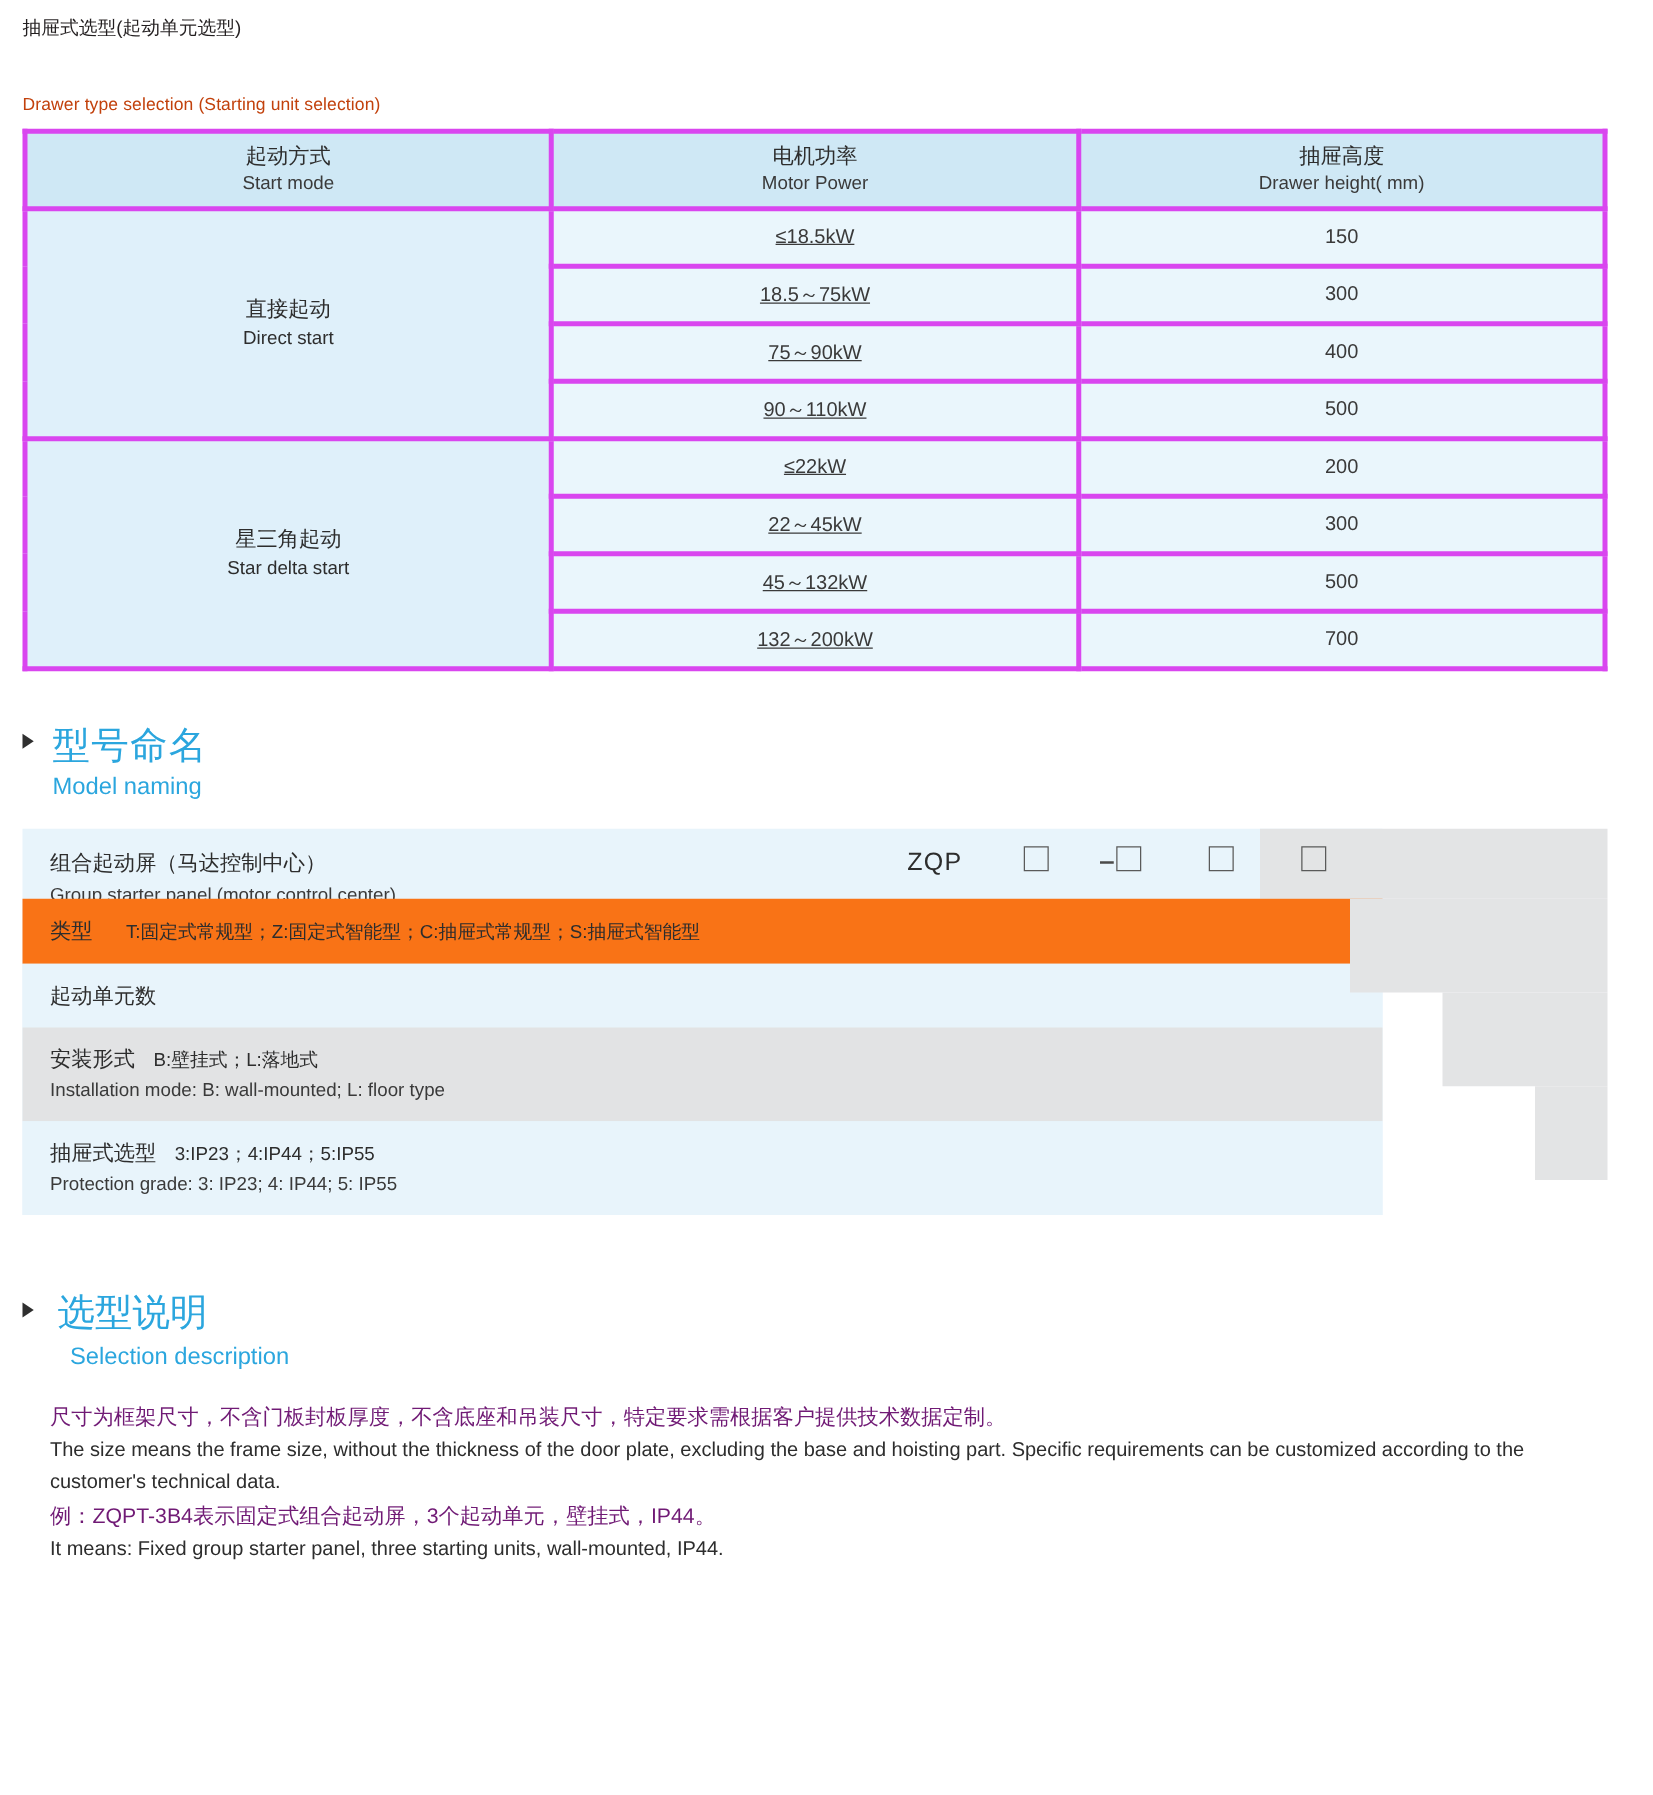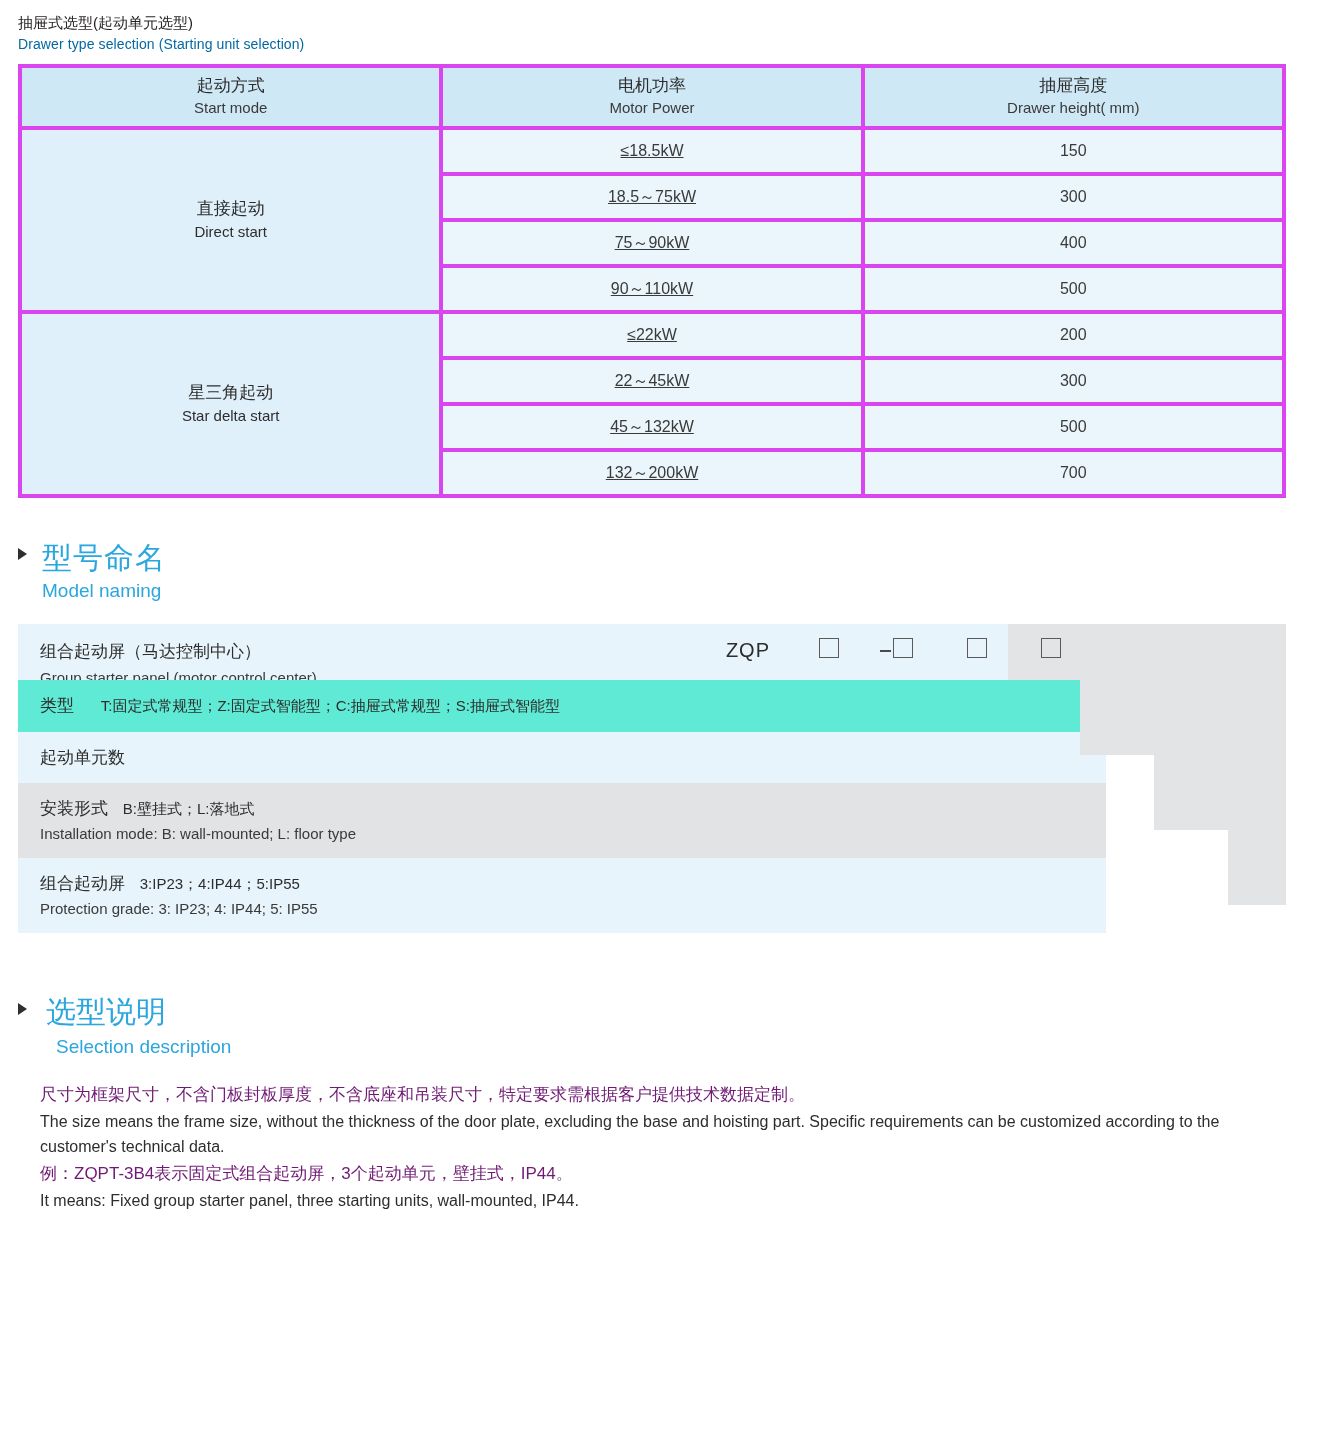--- a/index.html
+++ b/index.html
@@ -28,22 +28,23 @@
   .caption {
     padding-top: 12px;
     line-height: 1.45;
   }
   .caption .cn {
     font-size: 15px;
     color: #231f20;
   }
   .caption .en {
     font-size: 14px;
-    color: #0369a1;
+    color: #c2410c;
     letter-spacing: .1px;
+    margin-top: 39px;
   }
 
   
   table.spec {
     margin-top: 10px;
     border-collapse: collapse;
     width: 1268px;
     table-layout: fixed;
   }
   table.spec td, table.spec th {
@@ -130,21 +131,21 @@
   }
   .naming .row .en {
     font-size: 15px;
     color: #3a3a3a;
     line-height: 1.6;
   }
   .naming .row .small {
     font-size: 15px;
   }
   .naming .row.r1 { height: 56px; padding-top: 14px; }
-  .naming .row.r2 { background: #5eead4; }
+  .naming .row.r2 { background: #f97316; }
   .naming .row.r3 { background: #e8f4fb; }
   .naming .row.r4 { background: #e2e3e4; }
   .naming .row.r5 { background: #e8f4fb; }
 
   
   .naming .shade {
     position: absolute;
     background: #e3e4e5;
   }
 
@@ -342,21 +343,21 @@
     <div class="row r4">
       <div class="cn">
         <span>安装形式</span>
         <span style="display:inline-block;width:10px;"></span><span class="small">B:壁挂式；L:落地式</span>
       </div>
       <div class="en">Installation mode: B: wall-mounted; L: floor type</div>
     </div>
 
     <div class="row r5">
       <div class="cn">
-        <span>组合起动屏</span>
+        <span>抽屉式选型</span>
         <span style="display:inline-block;width:10px;"></span><span class="small">3:IP23；4:IP44；5:IP55</span>
       </div>
       <div class="en">Protection grade: 3: IP23; 4: IP44; 5: IP55</div>
     </div>
   <div class="shade" style="left: 1062px; top: 56px; width: 206px; height: 75px;"></div>
       <div class="shade" style="left: 1136px; top: 131px; width: 132px; height: 75px;"></div>
       <div class="shade" style="left: 1210px; top: 206px; width: 58px; height: 75px;"></div>
     </div>
 
   <div class="section-head2">

